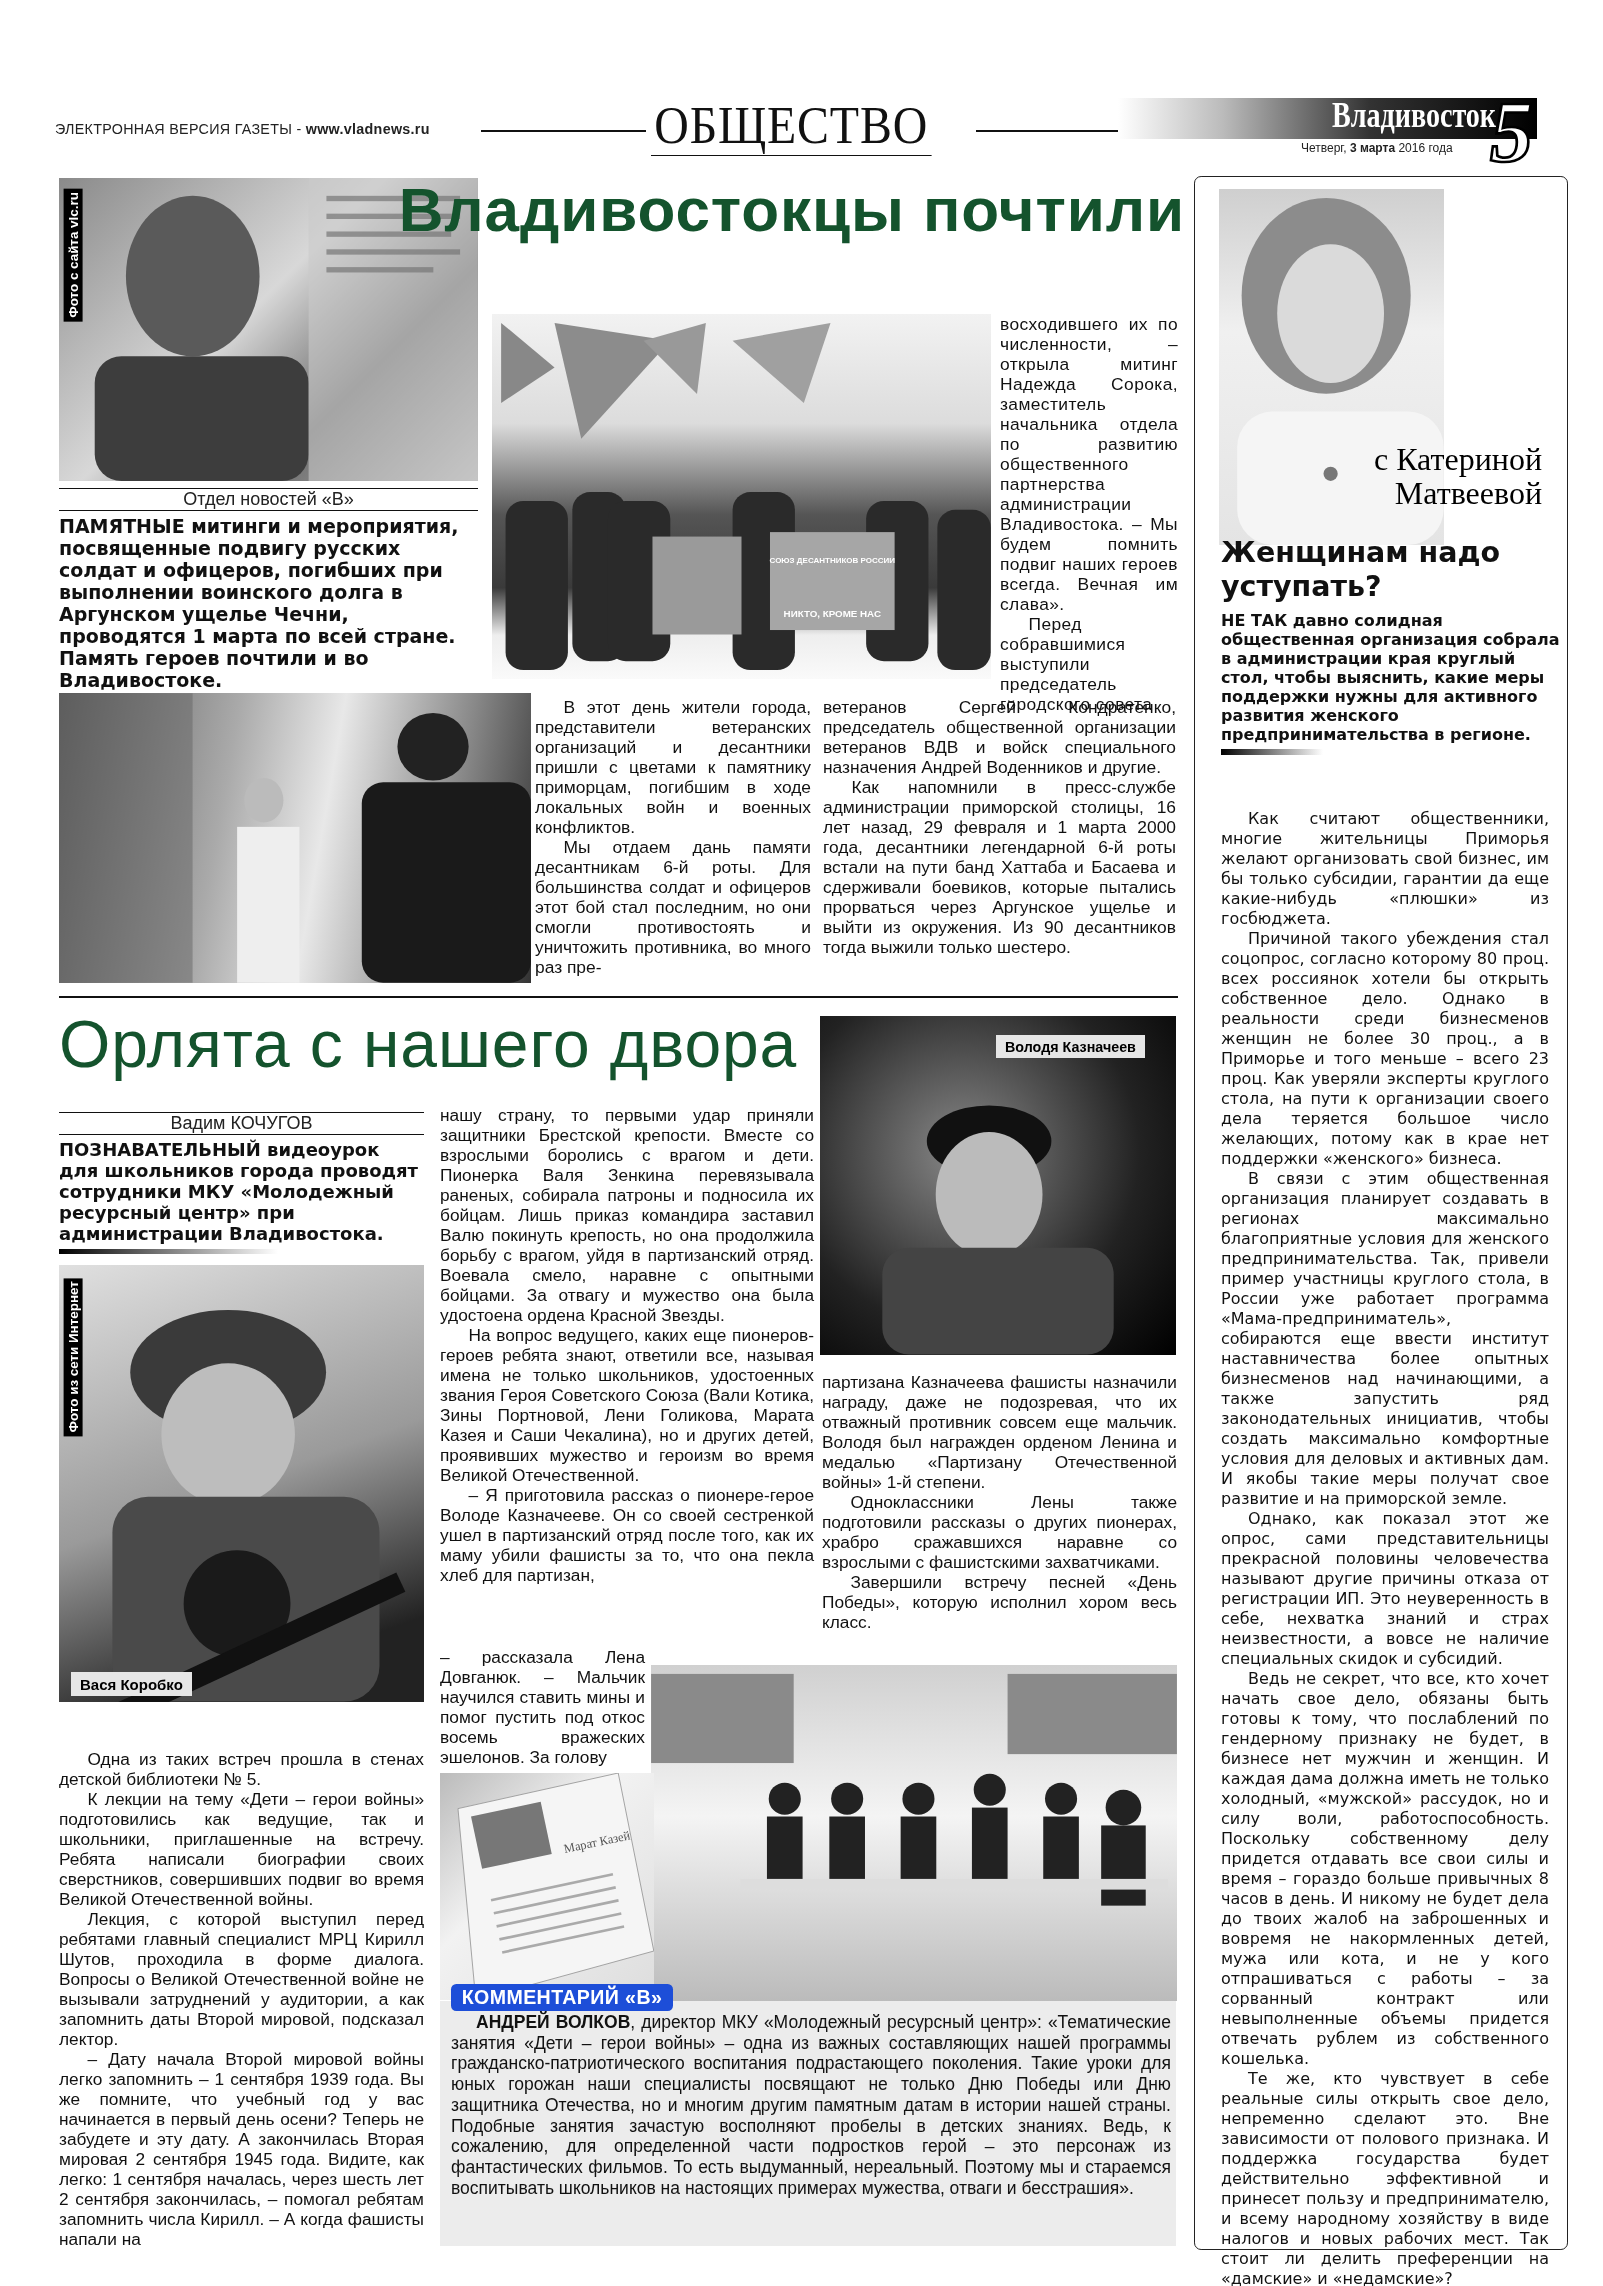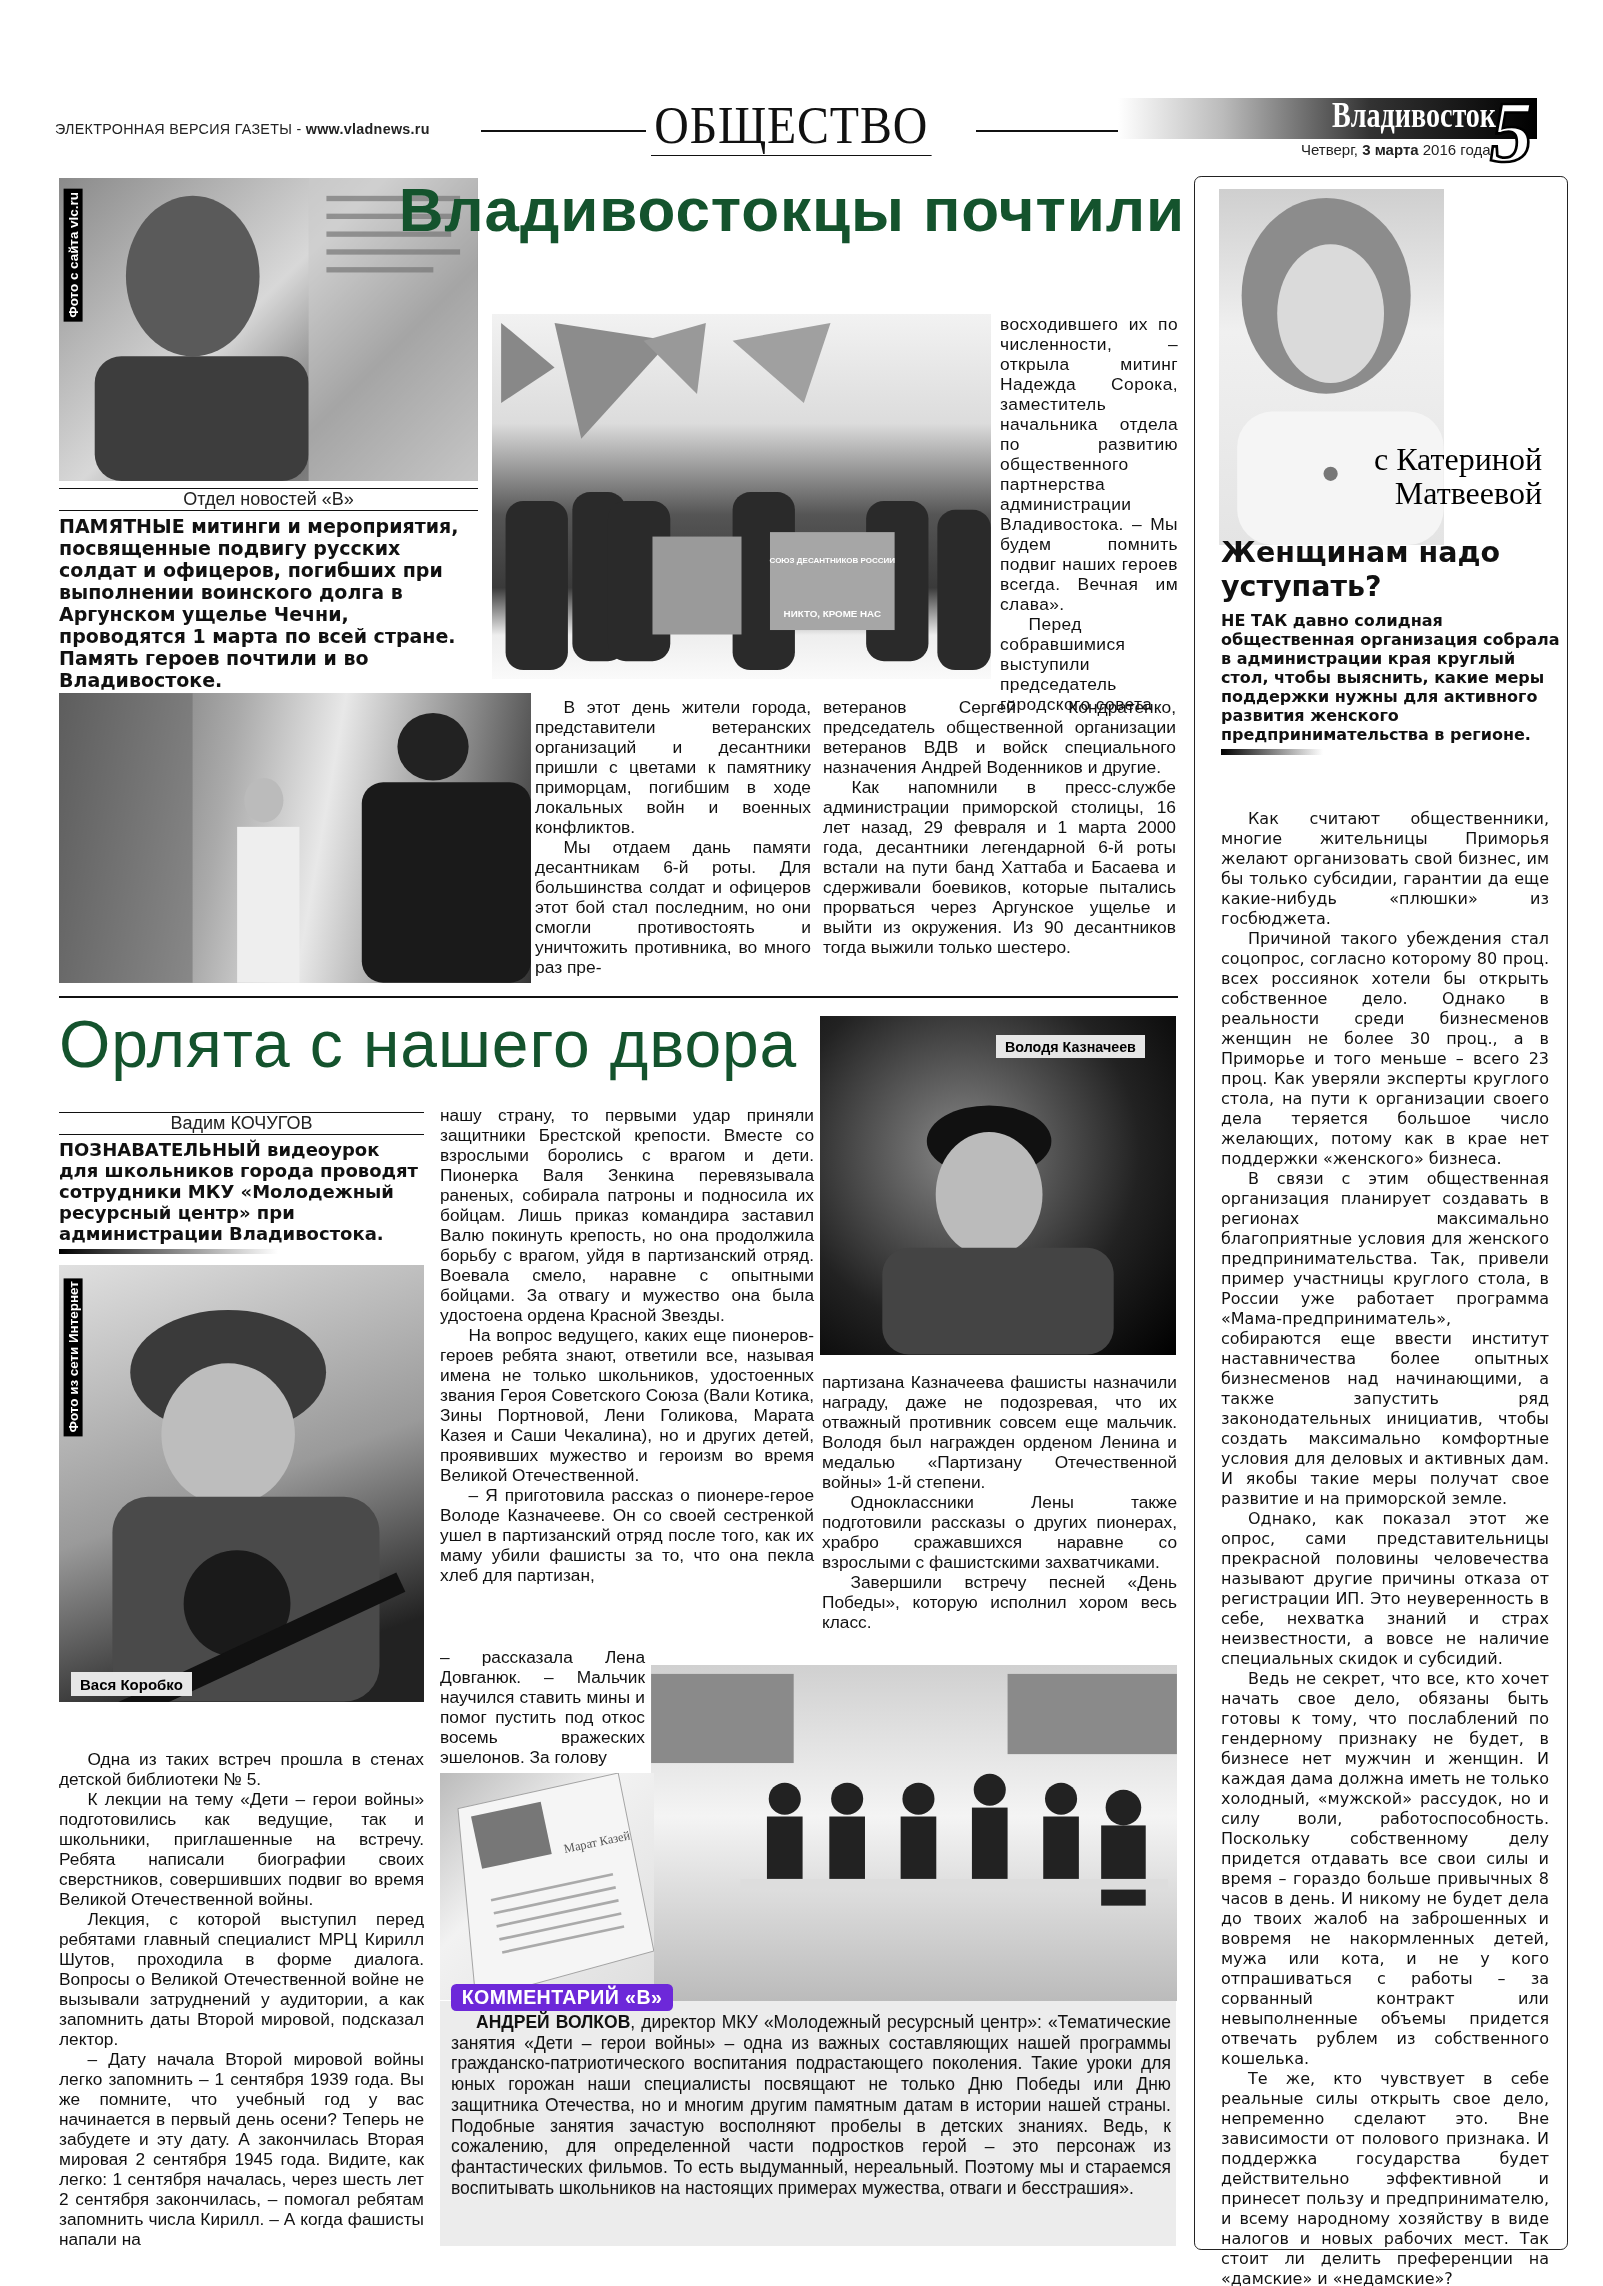--- a/index.html
+++ b/index.html
@@ -12,21 +12,21 @@
   .hdr-left b{font-weight:bold;}
   .hdr-rule{height:1.8px;background:#111;}
   .section-title{left:651px;top:96px;font-family:"Liberation Serif",serif;font-size:52px;line-height:59px;
        transform:scaleX(0.92);transform-origin:left top;letter-spacing:0.9px;border-bottom:1.8px solid #111;padding:0 3.6px;}
   .brand-bar{left:1118px;top:98px;width:419px;height:41px;
        background:linear-gradient(90deg,#fff 0%,#bbb 25%,#333 60%,#000 100%);}
   .brand{left:1332px;top:94px;font-family:"Liberation Serif",serif;font-weight:bold;font-size:36px;color:#fff;
        transform:scaleX(0.78);transform-origin:left top;letter-spacing:0px;}
   .page-num{left:1490px;top:89px;font-family:"Liberation Serif",serif;font-weight:bold;font-size:86px;line-height:86px;
        color:#fff;-webkit-text-stroke:2.7px #000;font-style:italic;}
-  .date{left:1301px;top:141px;font-size:15px;color:#222;white-space:nowrap;}
+  .date{left:1301px;top:141px;font-size:12px;color:#222;white-space:nowrap;}
   .date b{font-weight:900;}
   
   .h1{font-family:Liberation Sans, sans-serif;font-weight:bold;color:#14532d;line-height:1;}
   .a1-title{left:356px;top:175px;width:829px;text-align:right;font-size:62px;line-height:70px;letter-spacing:0.9px;}
   .byline{font-size:18px;text-align:center;font-weight:300;color:#222;border-top:1.8px solid #111;border-bottom:1.8px solid #111;padding:0 0;}
   .lead{font-weight:900;font-size:19px;line-height:22px;font-family:"DejaVu Sans",sans-serif;}
   .lead-bar{height:5.3px;background:linear-gradient(90deg,#000,#fff);margin-top:5.3px;width:60%;}
   .body{font-size:17.4px;line-height:20px;text-align:justify;hyphens:manual;}
   .body p{margin:0;text-indent:28.5px;}
   .body p.noind{text-indent:0;}
@@ -36,21 +36,21 @@
   .divider{height:1.8px;background:#111;}
   
   .col-box{left:1194px;top:176px;width:372px;height:2072px;border:1.8px solid #222;border-radius:7.1px;}
   .author-name{font-family:"Liberation Serif",serif;font-size:32px;line-height:34px;text-align:right;color:#000;}
   .r-title{font-family:"DejaVu Sans",sans-serif;font-weight:900;font-size:28.5px;line-height:34px;}
   .r-lead{font-family:"DejaVu Sans",sans-serif;font-weight:900;font-size:16px;line-height:19px;}
   .r-body{font-family:"DejaVu Sans",sans-serif;font-size:16px;line-height:20px;text-align:justify;}
   .r-body p{margin:0;text-indent:27px;}
   
   .comment{left:440px;top:2001px;width:736px;height:245px;background:#ececec;}
-  .comment-tag{left:451px;top:1984px;background:#6d28d9;color:#fff;font-size:19.6px;font-weight:bold;padding:1.8px 10.7px;border-radius:5.3px;letter-spacing:0.4px;text-align:right;}
+  .comment-tag{left:451px;top:1984px;background:#1d4ed8;color:#fff;font-size:19.6px;font-weight:bold;padding:1.8px 10.7px;border-radius:5.3px;letter-spacing:0.4px;text-align:right;}
   .comment-text{left:451px;top:2012px;width:720px;font-size:17.5px;line-height:20.7px;text-align:justify;}
   .comment-text b{font-weight:bold;}
 </style>
 </head>
 <body>
 
 <div class="abs hdr-left">
   <span>ЭЛЕКТРОННАЯ ВЕРСИЯ ГАЗЕТЫ - </span><b>www.vladnews.ru</b>
 </div>
 <div class="abs hdr-rule" style="left:481px;top:130px;width:165px;"></div>

